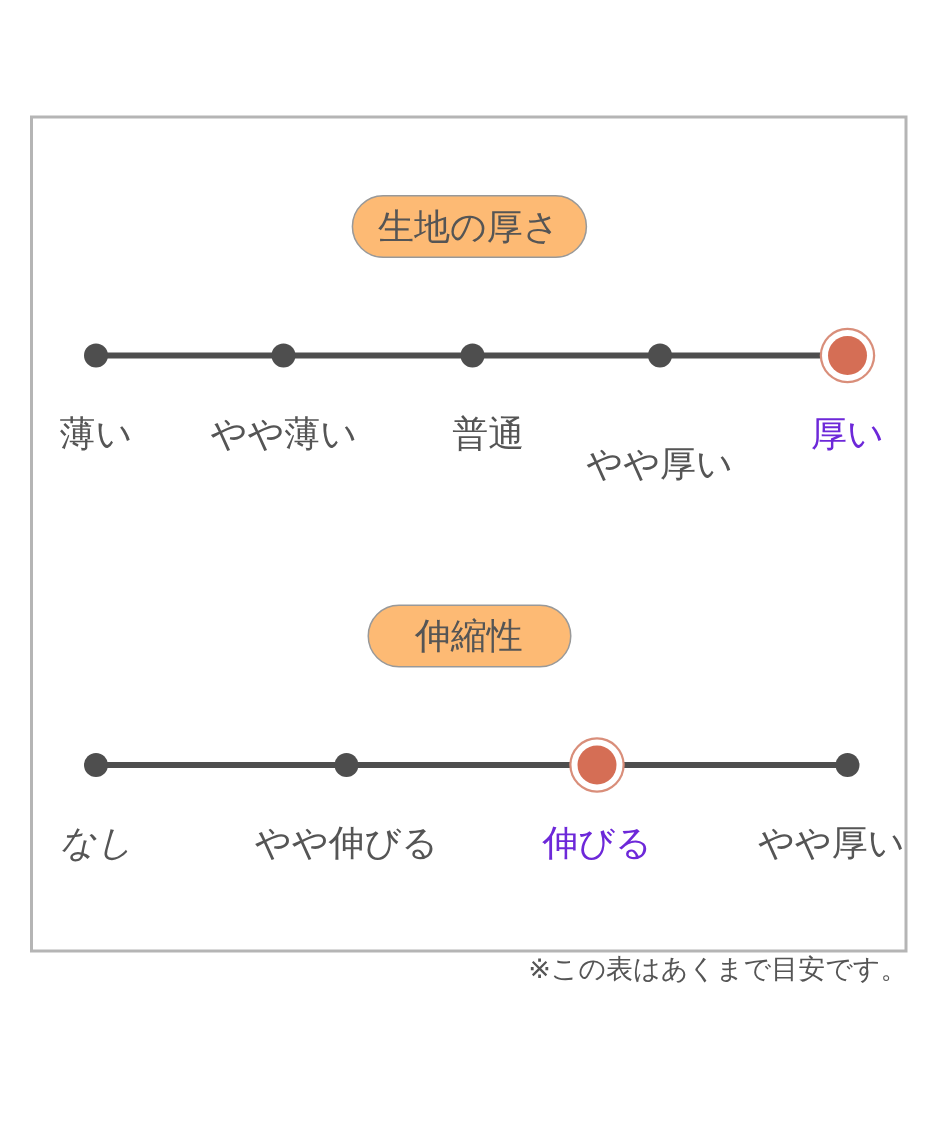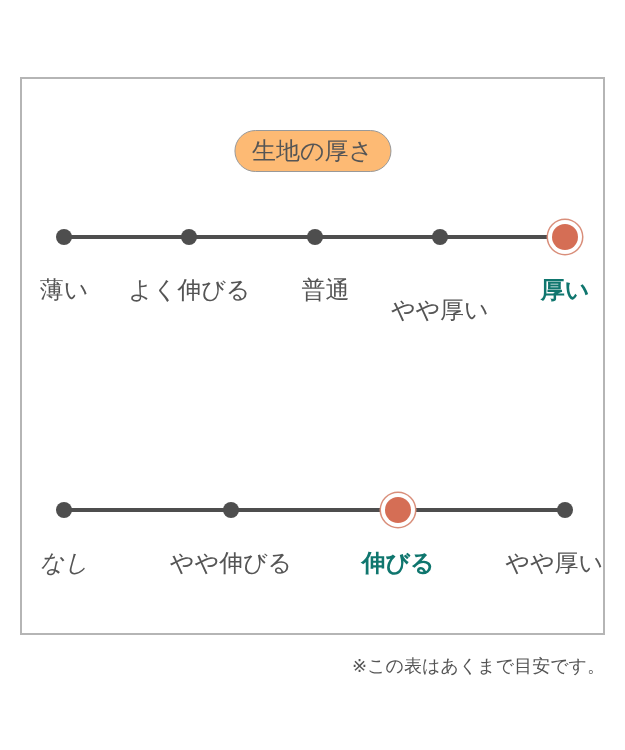--- a/index.html
+++ b/index.html
@@ -77,55 +77,58 @@
   .label {
     position: absolute;
     top: 40px;
     transform: translateX(-50%);
     white-space: nowrap;
     font-size: 24px;
     color: #555555;
     line-height: 1.1;
   }
   .label.selected {
-    font-weight: 700;
-    color: #0f766e;
+    font-weight: 400;
+    color: #6d28d9;
   }
   .note {
     position: absolute;
     right: 20px;
-    top: 654px;
+    top: 634px;
     font-size: 18px;
     color: #555555;
     text-align: center;
   }
 </style>
 </head>
 <body>
 
 <div class="page">
   <div class="frame">
 
     <div class="pill pill-1">
       <span>生地の厚さ</span>
     </div>
     <div class="scale scale-1">
       <div class="track"></div>
     <div class="point" style="left: 0%;"></div>
         <div class="label" style="left: 0%;">薄い</div>
         <div class="point" style="left: 25%;"></div>
-        <div class="label" style="left: 25%;">よく伸びる</div>
+        <div class="label" style="left: 25%;">やや薄い</div>
         <div class="point" style="left: 50%;"></div>
         <div class="label" style="left: 50%; margin-left: 11px;">普通</div>
         <div class="point" style="left: 75%;"></div>
         <div class="label" style="left: 75%; margin-top: 20px;">やや厚い</div>
         <div class="point selected" style="left: 100%; background: rgb(213, 110, 85);"></div>
         <div class="label selected" style="left: 100%;">厚い</div>
       </div>
 
+    <div class="pill pill-2">
+      <span>伸縮性</span>
+    </div>
     <div class="scale scale-2">
       <div class="track"></div>
     <div class="point" style="left: 0%;"></div>
         <div class="label" style="left: 0%; font-style: italic;">なし</div>
         <div class="point" style="left: 33.3333%;"></div>
         <div class="label" style="left: 33.3333%;">やや伸びる</div>
         <div class="point selected" style="left: 66.6667%; background: rgb(213, 110, 85);"></div>
         <div class="label selected" style="left: 66.6667%; text-align: right;">伸びる</div>
         <div class="point" style="left: 100%;"></div>
         <div class="label" style="left: auto; right: -38px; transform: none;">やや厚い</div>

